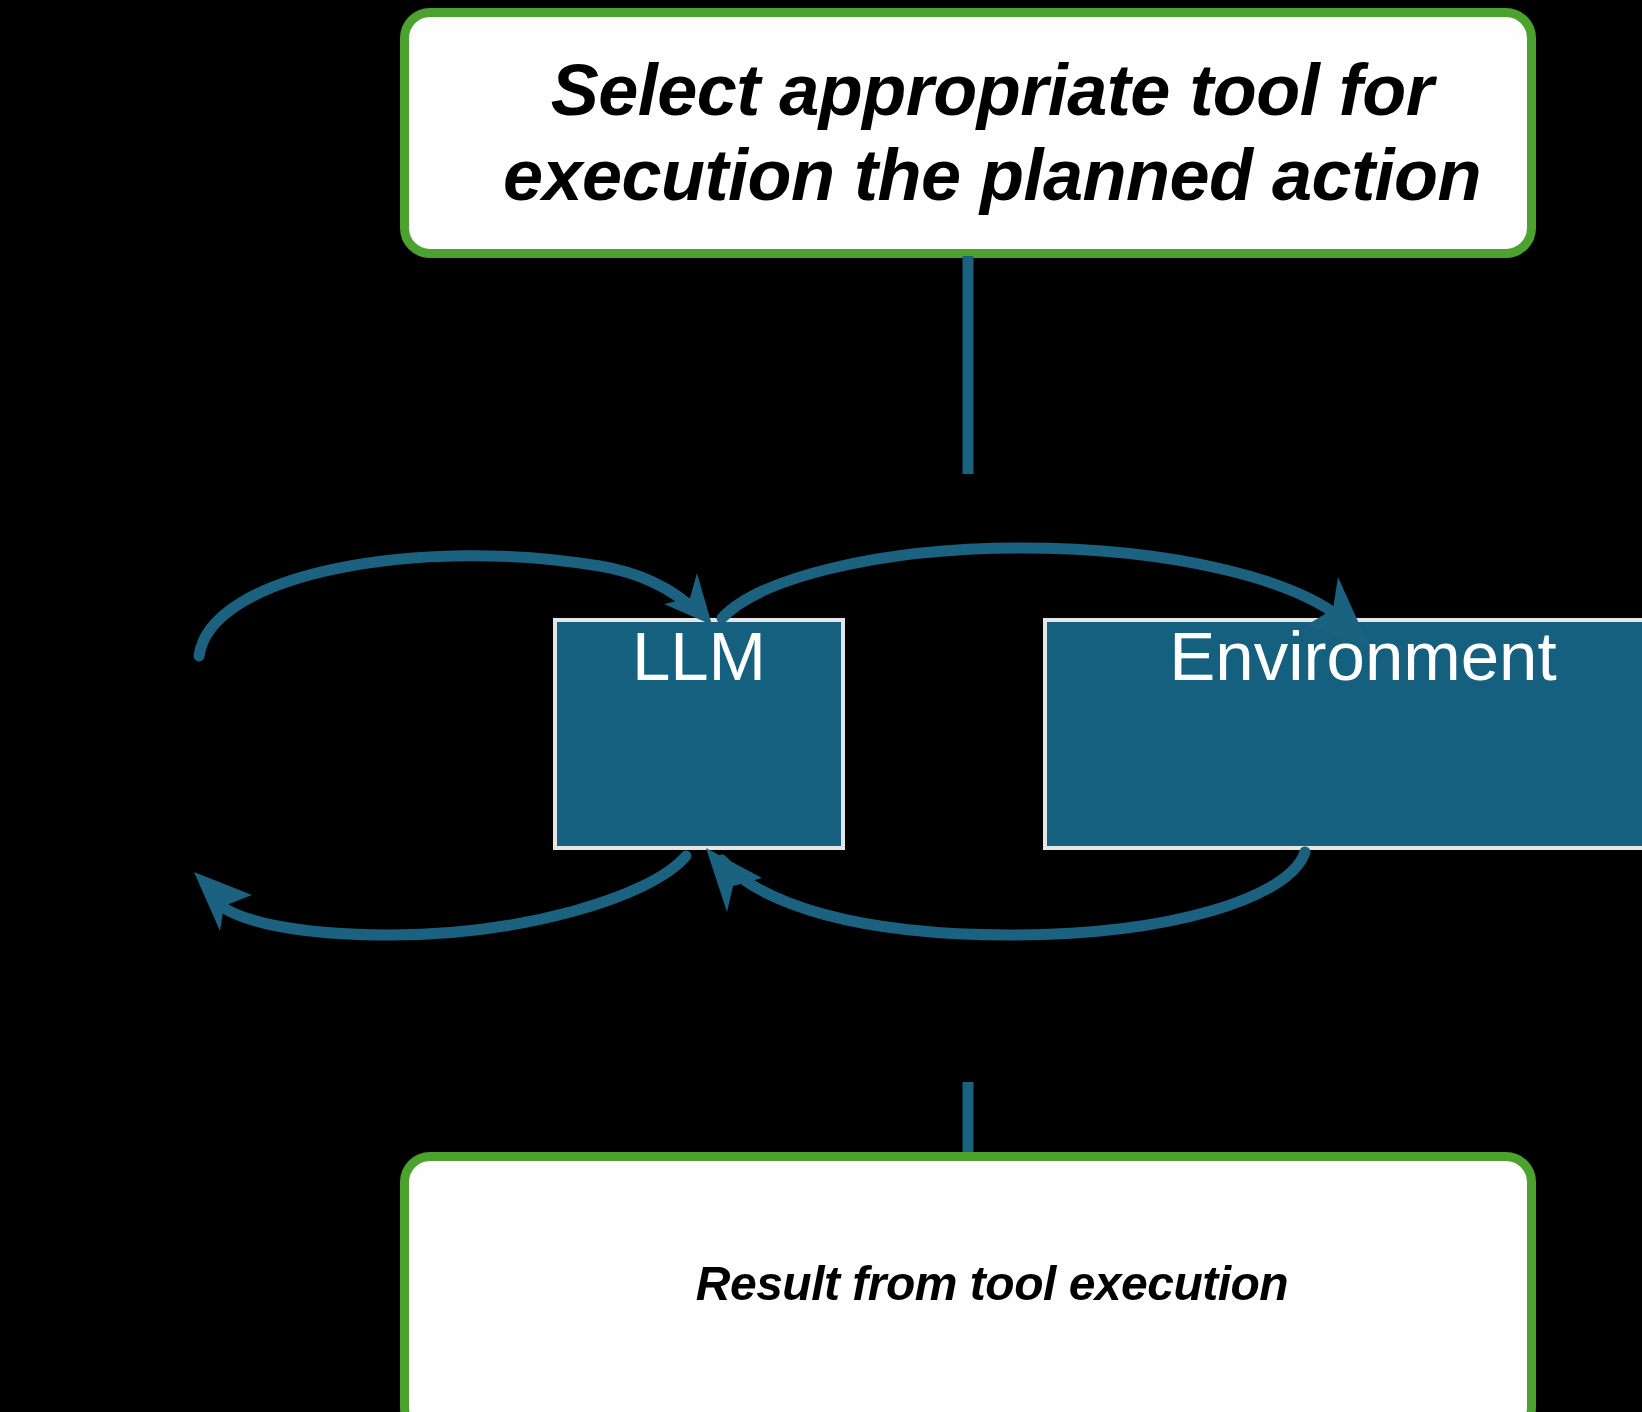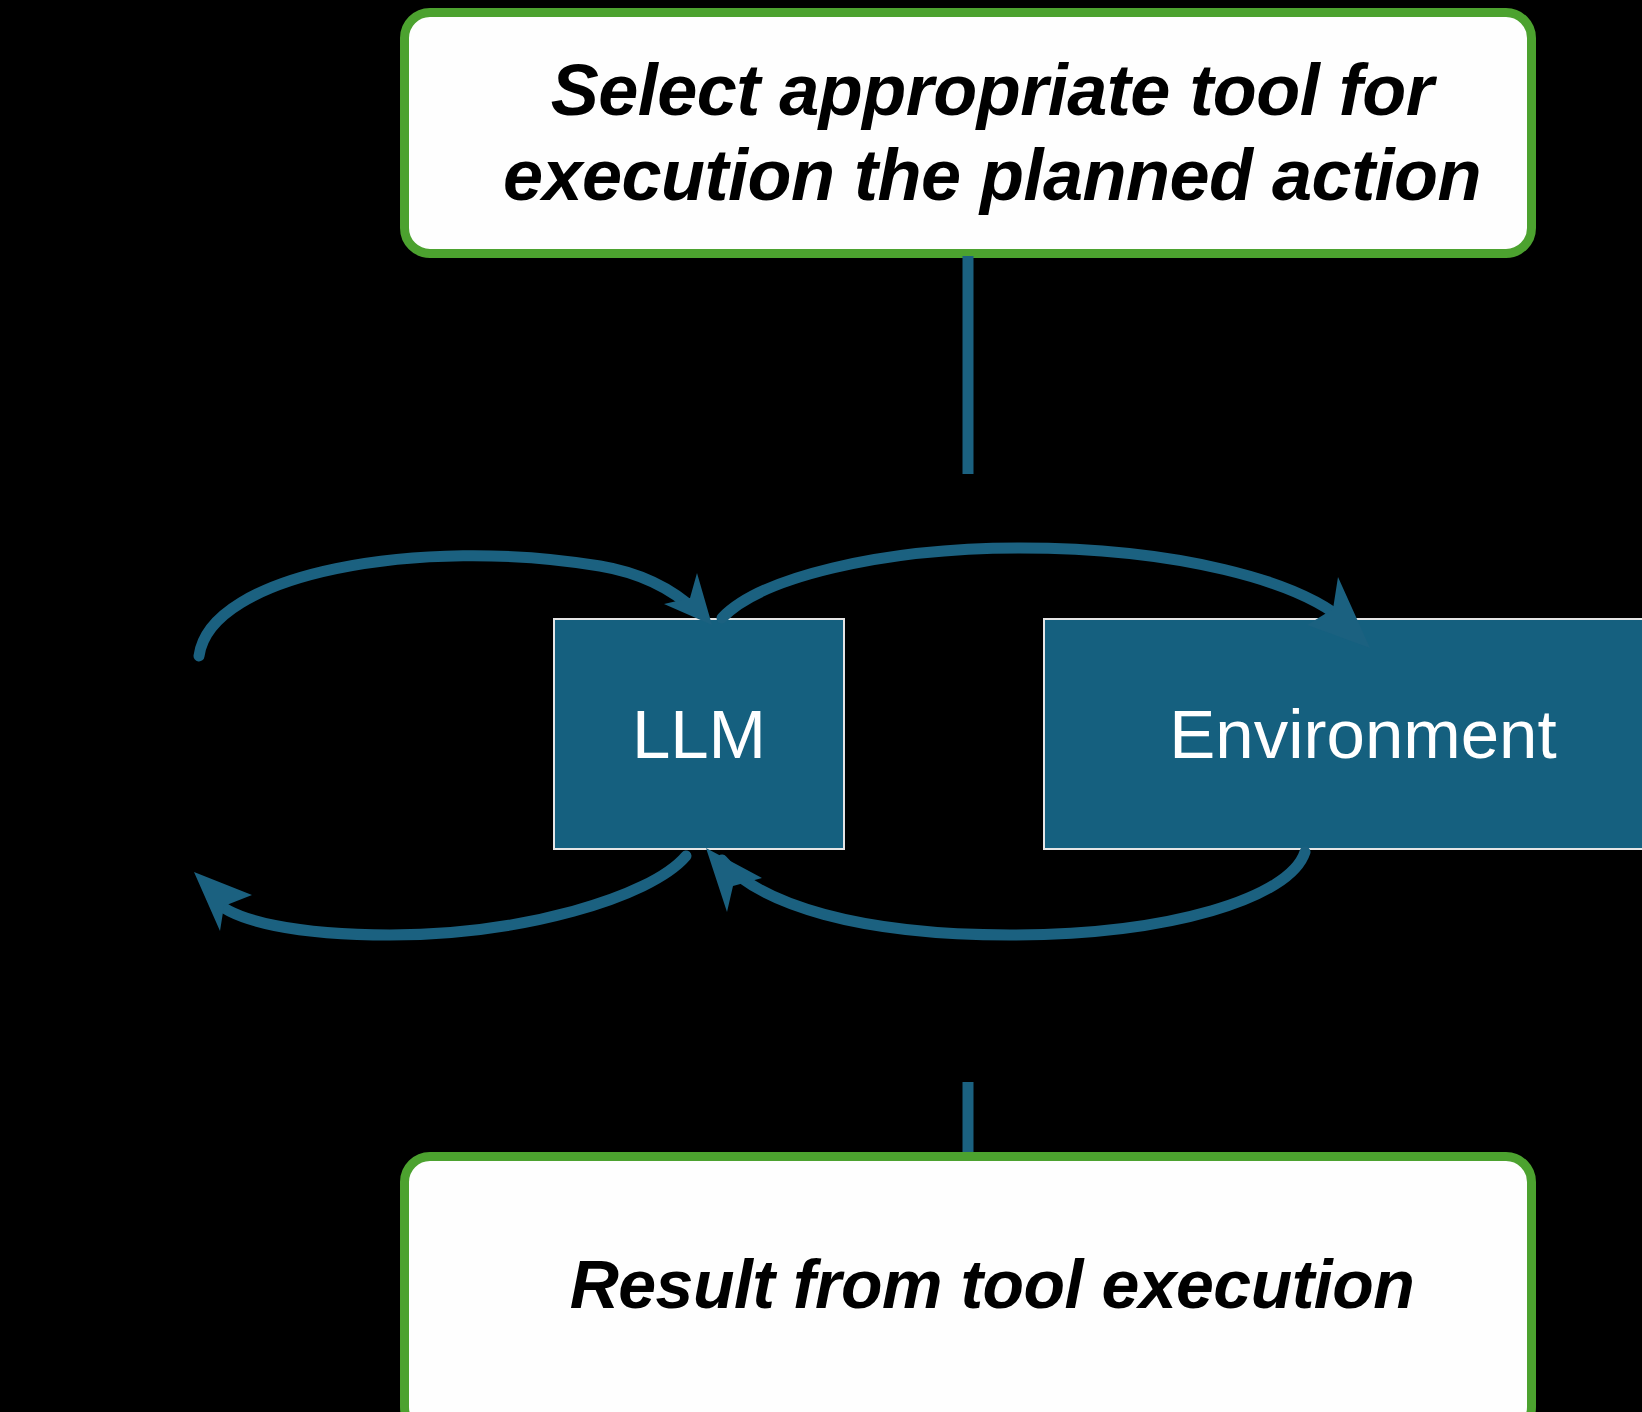--- a/index.html
+++ b/index.html
@@ -53,34 +53,33 @@
     padding: 0 26px;
   }
 
   #note-bottom {
     left: 400px;
     top: 1152px;
     width: 1136px;
     height: 285px;
   }
   #note-bottom .note-text {
-    font-size: 68px;
+    font-size: 48px;
     padding: 0 26px;
     position: relative;
     top: -10px;
   }
 
   
   .proc-box {
     position: absolute;
     background: #15607F;
-    border: 2px solid #e5e5e5;
+    border: 4px solid #e5e5e5;
     box-sizing: border-box;
     display: flex;
-    align-items: center;
     justify-content: center;
   }
   .proc-text {
     font-family: "Liberation Sans", sans-serif;
     color: #FFFFFF;
     font-size: 69px;
     font-weight: normal;
     line-height: 1;
     white-space: nowrap;
   }

